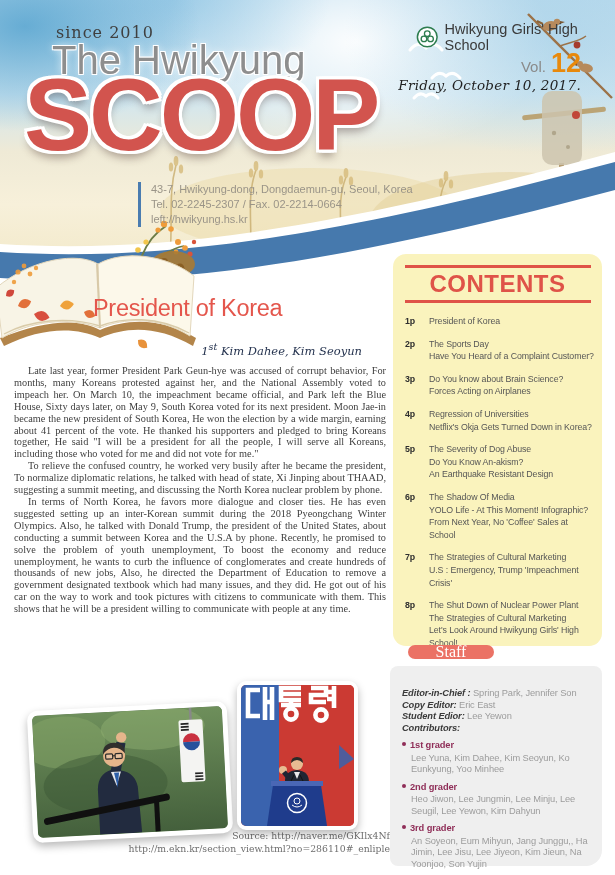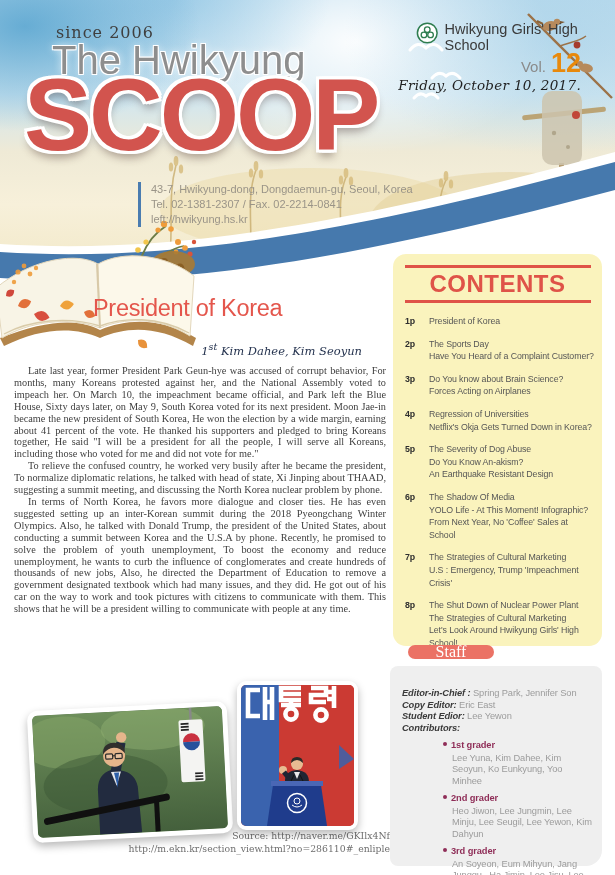--- a/index.html
+++ b/index.html
@@ -15,21 +15,21 @@
       radial-gradient(ellipse 260px 150px at 58% 16%, rgba(255,255,255,.95), rgba(255,255,255,0) 75%),
       linear-gradient(180deg,#BCDCEE 0%,#CFE6F1 36%,#EFEAD6 58%,#F7F0DA 78%,#F3EACB 100%);}
   .since{position:absolute;top:23px;left:56px;font:16px "DejaVu Serif",serif;color:#3f3f3f;
          letter-spacing:1px;z-index:3;}
   .mast1{position:absolute;top:38px;left:52px;font-size:40px;color:#8E8E8E;z-index:3;
          text-shadow:-1px -1px 0 #fff,1px -1px 0 #fff,-1px 1px 0 #fff,1px 1px 0 #fff,0 0 8px #fff;}
   .mast2{position:absolute;top:62px;left:24px;font-size:102px;font-weight:bold;line-height:1.05;
          color:#D2544E;letter-spacing:-3px;z-index:3;
          text-shadow:-3px -3px 0 #fff,3px -3px 0 #fff,-3px 3px 0 #fff,3px 3px 0 #fff,
                      0 -3px 0 #fff,0 3px 0 #fff,-3px 0 0 #fff,3px 0 0 #fff,0 7px 9px rgba(70,45,40,.4);}
-  .school{position:absolute;top:21px;left:416px;display:flex;align-items:flex-start;gap:6px;
+  .school{position:absolute;top:21px;left:416px;display:flex;align-items:center;gap:6px;
           font-size:14.5px;color:#3a3a3a;z-index:3;}
   .vol{position:absolute;top:46px;right:34px;display:flex;align-items:baseline;gap:5px;z-index:3;}
   .vol-label{font-size:15px;color:#8a8a8a;margin-top:12px;}
   .vol-num{font-size:27px;font-weight:bold;color:#E8890C;}
   .date{position:absolute;top:77px;right:34px;font-family:"DejaVu Serif",serif;font-style:italic;
         font-size:13.5px;color:#1f1f1f;letter-spacing:.3px;z-index:3;margin-left:32px;}
   .addr{position:absolute;top:182px;left:138px;border-left:3px solid #4A7CB0;padding-left:10px;
         font-size:11px;line-height:15px;color:#9A9488;z-index:3;}
   .deco{position:absolute;pointer-events:none;}
 
@@ -71,21 +71,21 @@
 
   
   .staff-badge{position:absolute;left:408px;top:645px;width:86px;height:14px;z-index:5;
     background:#EB7265;border-radius:8px;color:#fff;display:flex;align-items:center;
     justify-content:center;font-family:"Liberation Serif",serif;font-size:16px;}
   .staff-box{position:absolute;left:390px;top:666px;width:212px;height:200px;z-index:4;
     background:#EFEFEF;border-radius:8px 8px 16px 8px;}
   .s-inner{padding:22px 8px 0 12px;font-size:9.3px;line-height:11.5px;letter-spacing:-.1px;}
   .s-label{font-weight:bold;font-style:italic;color:#3A3A3A;}
   .s-names{color:#9C9C9C;}
-  .grader{margin-top:6px;margin-left:41px;}
+  .grader{margin-top:6px;}
   .g-label{color:#8F2E58;font-weight:bold;}
   .g-dot{display:inline-block;width:4px;height:4px;border-radius:50%;background:#8F2E58;
          margin:0 4px 2px 0;}
   .g-names{color:#9C9C9C;margin-left:9px;margin-top:1px;}
 </style>
 </head>
 <body>
 
 <div class="page">
 
@@ -145,21 +145,21 @@
       <line x1="23" y1="16" x2="17" y2="13" stroke="#8A6338" stroke-width="2"></line>
     </g>
     <g>
       <ellipse cx="66" cy="60" rx="7" ry="4.4" fill="#B68A5C" transform="rotate(10 66 60)"></ellipse>
       <circle cx="60" cy="56" r="3" fill="#B68A5C"></circle>
         <polygon points="57,55 52,56 57,58" fill="#7A5630"></polygon>
     </g>
     <circle cx="57" cy="37" r="3.4" fill="#A53B2C"></circle>
   </svg>
 
-  <div class="since">since 2006</div>
+  <div class="since">since 2010</div>
   <div class="mast1">The Hwikyung</div>
   <div class="mast2">SCOOP</div>
 
   <div class="school">
     <svg width="24" height="24" viewBox="0 0 24 24">
       <circle cx="12" cy="12" r="10.5" fill="#fff" stroke="#2E7D4F" stroke-width="1.6"></circle>
       <circle cx="12" cy="8.5" r="3" fill="none" stroke="#2E7D4F" stroke-width="1.4"></circle>
       <circle cx="8.5" cy="14" r="3" fill="none" stroke="#2E7D4F" stroke-width="1.4"></circle>
       <circle cx="15.5" cy="14" r="3" fill="none" stroke="#2E7D4F" stroke-width="1.4"></circle>
     </svg>
@@ -167,21 +167,21 @@
   </div>
 
   <div class="vol">
     <span class="vol-label">Vol.</span>
     <span class="vol-num">12</span>
   </div>
   <div class="date">Friday,  October 10, 2017.</div>
 
   <div class="addr">
     <div>43-7, Hwikyung-dong, Dongdaemun-gu, Seoul, Korea</div>
-    <div>Tel. 02-1381-2307 / Fax. 02-2214-0841</div>
+    <div>Tel. 02-2245-2307 / Fax. 02-2214-0664</div>
     <div>left://hwikyung.hs.kr</div>
   </div>
 
   <svg class="swoosh" width="615" height="300" viewBox="0 0 615 300">
     <path d="M0,278 C160,290 330,266 615,190 L615,300 L0,300 Z" fill="#fff"></path>
     <path d="M0,244 C160,254 330,230 615,152 L615,198 C330,276 160,296 0,286 Z" fill="#fff"></path>
     <path d="M0,252 C160,262 330,238 615,162 L615,190 C330,266 160,288 0,278 Z" fill="#4679AD"></path>
   </svg>
 
   <svg class="deco" style="left:-12px;top:210px;z-index:2" width="215" height="150" viewBox="0 0 215 150">

